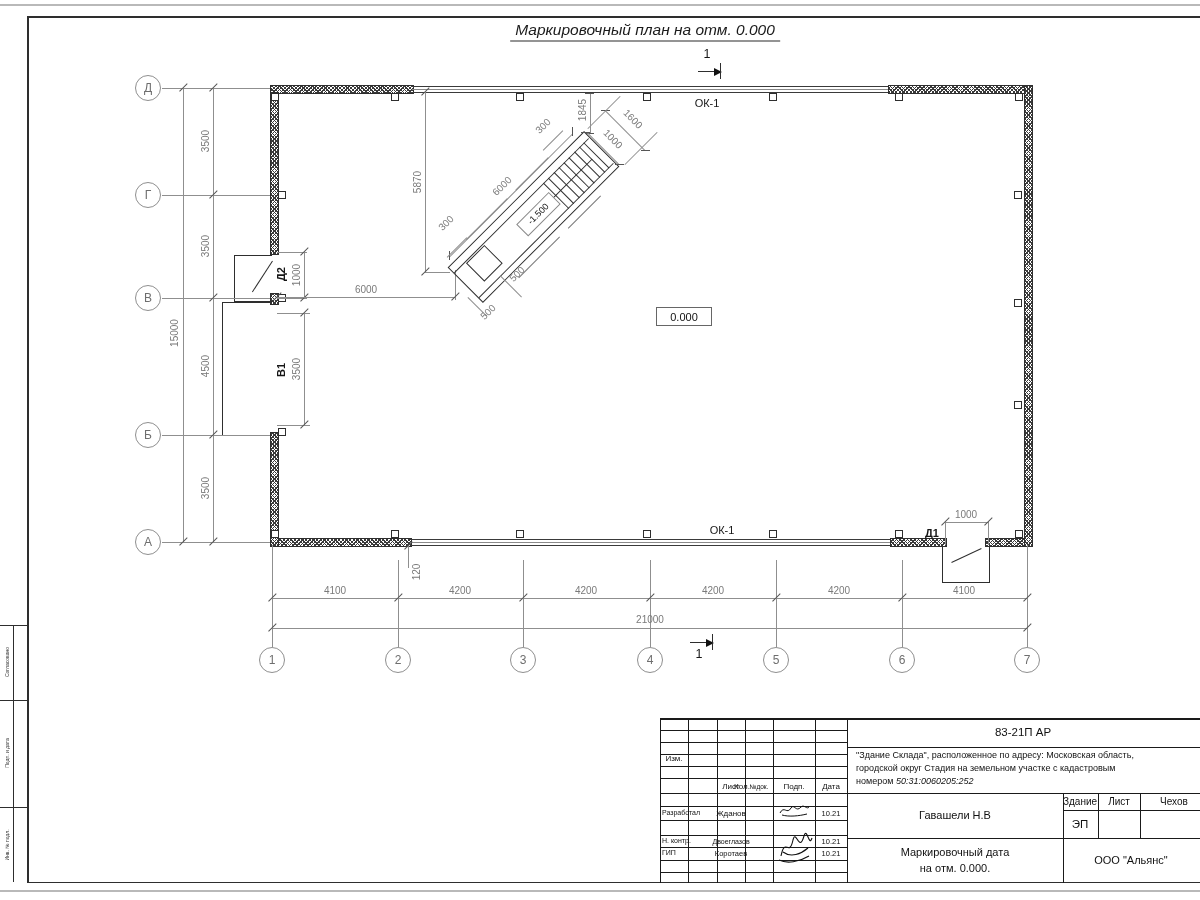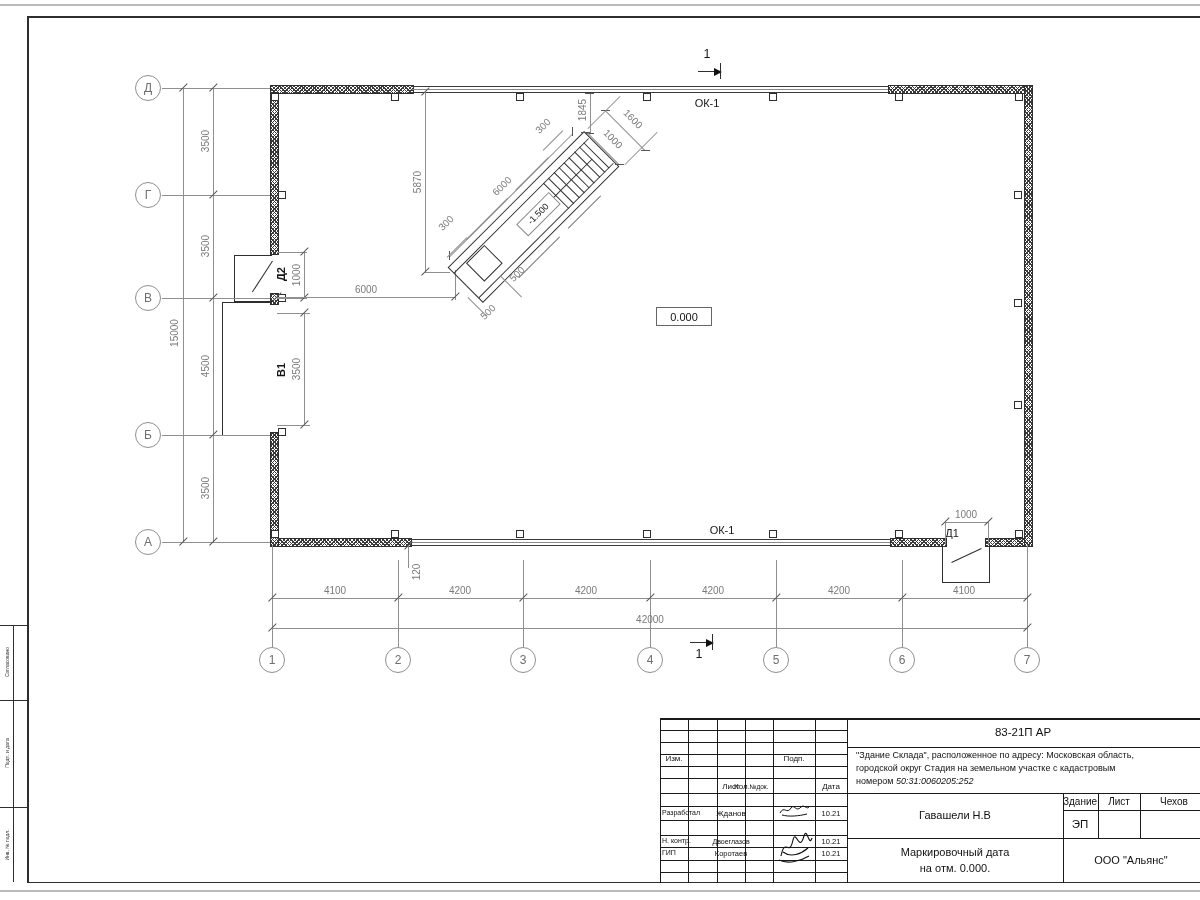--- a/index.html
+++ b/index.html
@@ -53,20 +53,21 @@
   <div class="ln" style="left:27px;top:881.5px;width:1173px;height:1.5px"></div>
 
   <div class="ln" style="left:0;top:625px;width:27px;height:1px"></div>
   <div class="ln" style="left:0;top:700px;width:27px;height:1px"></div>
   <div class="ln" style="left:0;top:807px;width:27px;height:1px"></div>
   <div class="ln" style="left:13px;top:625px;width:1px;height:257px"></div>
   <div class="striplab cr90" style="left:7px;top:662px">Согласовано</div>
   <div class="striplab cr90" style="left:7px;top:753px">Подп. и дата</div>
   <div class="striplab cr90" style="left:7px;top:845px">Инв. № подл.</div>
 
+  <div class="cr0" style="position:absolute;left:645px;top:31px;font-size:15.5px;font-style:italic;color:#1a1a1a;white-space:nowrap;border-bottom:1.2px solid #2a2a2a;padding:0 5px 2px">Маркировочный план на отм. 0.000</div>
 
   <div class="wall" style="left:270px;top:85px;width:142px;height:7px"></div>
   <div class="wall" style="left:888px;top:85px;width:143px;height:7px"></div>
   <div class="wall" style="left:270px;top:538px;width:140px;height:7px"></div>
   <div class="wall" style="left:890px;top:538px;width:55px;height:7px"></div>
   <div class="wall" style="left:985px;top:538px;width:46px;height:7px"></div>
   <div class="wall" style="left:270px;top:92px;width:7px;height:161px"></div>
   <div class="wall" style="left:270px;top:293px;width:7px;height:10px"></div>
   <div class="wall" style="left:270px;top:432px;width:7px;height:113px"></div>
   <div class="wall" style="left:1024px;top:85px;width:7px;height:460px"></div>
@@ -97,21 +98,21 @@
   <div class="sq" style="left:1014px;top:299px"></div>
   <div class="sq" style="left:1014px;top:401px"></div>
 
   <div class="porch" style="left:234px;top:255px;width:38px;height:47px;border-right:none"></div>
   <div class="porch" style="left:222px;top:302px;width:50px;height:134px;border-right:none"></div>
   <div class="porch" style="left:942px;top:545px;width:48px;height:38px;border-top:none"></div>
   <div class="ln" style="left:244px;top:276px;width:37px;height:1.2px;transform:rotate(-57deg)"></div>
   <div class="ln" style="left:950px;top:555px;width:33px;height:1.2px;transform:rotate(-25deg)"></div>
   <div class="dkt cr90" style="left:281px;top:274px;font-weight:bold">Д2</div>
   <div class="dkt cr90" style="left:281px;top:370px;font-weight:bold">В1</div>
-  <div class="dkt cr0" style="left:952px;top:533px;font-weight:normal">Д1</div>
+  <div class="dkt cr0" style="left:932px;top:533px;font-weight:bold">Д1</div>
 
   <div class="gl" style="left:277px;top:251.5px;width:30px;height:1px"></div>
   <div class="gl" style="left:277px;top:297.5px;width:30px;height:1px"></div>
   <div class="gl" style="left:303.5px;top:252px;width:1px;height:46px"></div>
   <div class="tick" style="left:299px;top:251.4px"></div>
   <div class="tick" style="left:299px;top:297.4px"></div>
   <div class="dimt cr90" style="left:296px;top:275px">1000</div>
 
   <div class="gl" style="left:277px;top:312.5px;width:33px;height:1px"></div>
   <div class="gl" style="left:277px;top:424.5px;width:33px;height:1px"></div>
@@ -247,21 +248,21 @@
   <div class="tick" style="left:897px;top:596.9px"></div>
   <div class="tick" style="left:1022px;top:596.9px"></div>
   <div class="tick" style="left:267px;top:626.9px"></div>
   <div class="tick" style="left:1022px;top:626.9px"></div>
   <div class="dimt cr0" style="left:335px;top:590px">4100</div>
   <div class="dimt cr0" style="left:460px;top:590px">4200</div>
   <div class="dimt cr0" style="left:586px;top:590px">4200</div>
   <div class="dimt cr0" style="left:713px;top:590px">4200</div>
   <div class="dimt cr0" style="left:839px;top:590px">4200</div>
   <div class="dimt cr0" style="left:964px;top:590px">4100</div>
-  <div class="dimt cr0" style="left:650px;top:619px">42000</div>
+  <div class="dimt cr0" style="left:650px;top:619px">21000</div>
   <div class="axc" style="left:259px;top:647px">1</div>
   <div class="axc" style="left:385px;top:647px">2</div>
   <div class="axc" style="left:510px;top:647px">3</div>
   <div class="axc" style="left:637px;top:647px">4</div>
   <div class="axc" style="left:763px;top:647px">5</div>
   <div class="axc" style="left:889px;top:647px">6</div>
   <div class="axc" style="left:1014px;top:647px">7</div>
 
   <div class="gl" style="left:408px;top:546px;width:1px;height:22px"></div>
   <div class="tick" style="left:403px;top:545.4px"></div>
@@ -291,21 +292,21 @@
   <div class="tl" style="left:660px;top:835px;width:188px;height:1px"></div>
   <div class="tl" style="left:847px;top:838px;width:353px;height:1.2px"></div>
   <div class="tl" style="left:660px;top:847px;width:188px;height:1px"></div>
   <div class="tl" style="left:660px;top:860px;width:188px;height:1px"></div>
   <div class="tl" style="left:660px;top:872px;width:188px;height:1px"></div>
 
   <div class="tbt cr0" style="left:674px;top:758px">Изм.</div>
   <div class="tbt cr0" style="left:742px;top:786px">Кол.</div>
   <div class="tbt cr0" style="left:731px;top:786px">Лист</div>
   <div class="tbt cr0" style="left:759px;top:786px;font-size:6.5px">№док.</div>
-  <div class="tbt cr0" style="left:794px;top:758px">Подп.</div>
+  <div class="tbt cr0" style="left:794px;top:786px">Подп.</div>
   <div class="tbt cr0" style="left:831px;top:786px">Дата</div>
 
   <div class="tbt" style="left:662px;top:809px;font-size:7px">Разработал</div>
   <div class="tbt cr0" style="left:731px;top:813px">Жданов</div>
   <div class="tbt cr0" style="left:831px;top:813px;font-size:7.5px">10.21</div>
   <div class="tbt" style="left:662px;top:837px;font-size:7px">Н. контр.</div>
   <div class="tbt cr0" style="left:731px;top:841px;font-size:7px">Двоеглазов</div>
   <div class="tbt cr0" style="left:831px;top:841px;font-size:7.5px">10.21</div>
   <div class="tbt" style="left:662px;top:849px;font-size:7px">ГИП</div>
   <div class="tbt cr0" style="left:731px;top:853px;font-size:7.5px">Коротаев</div>

